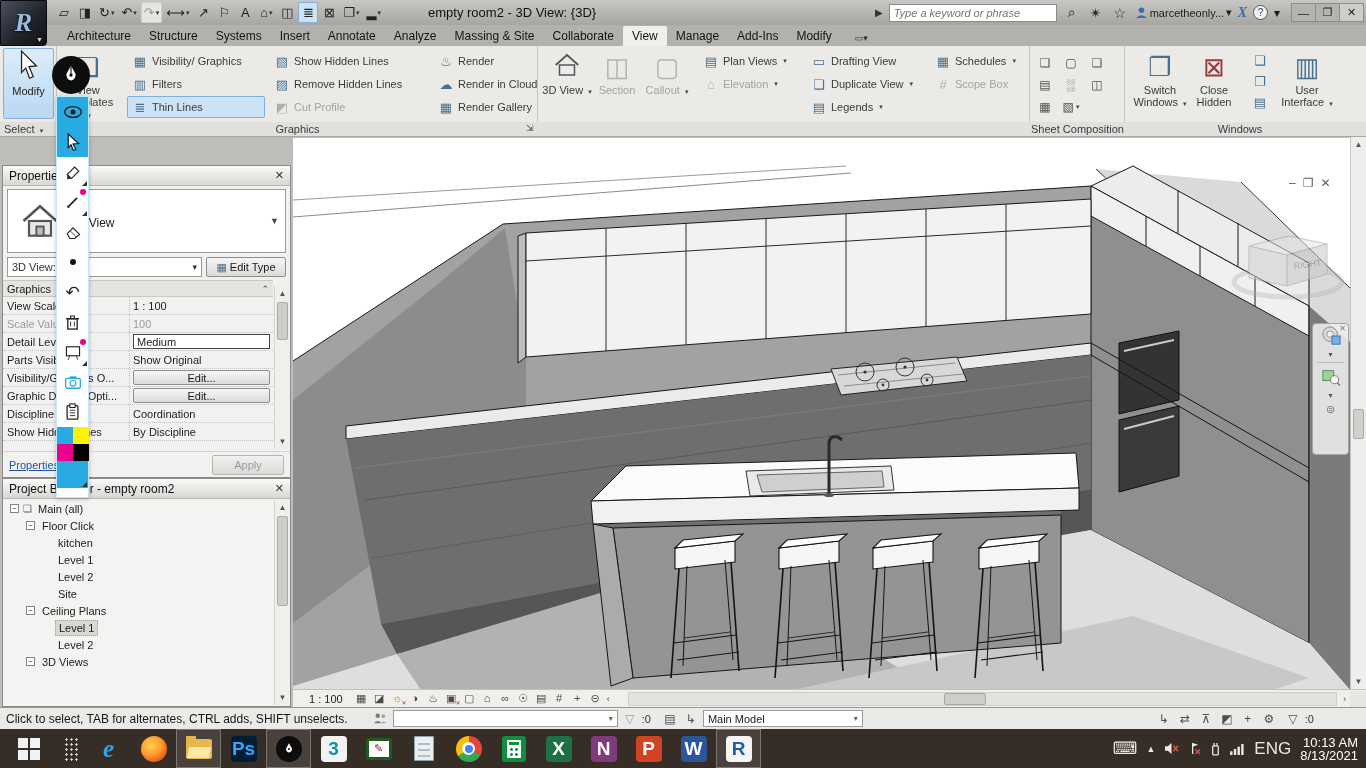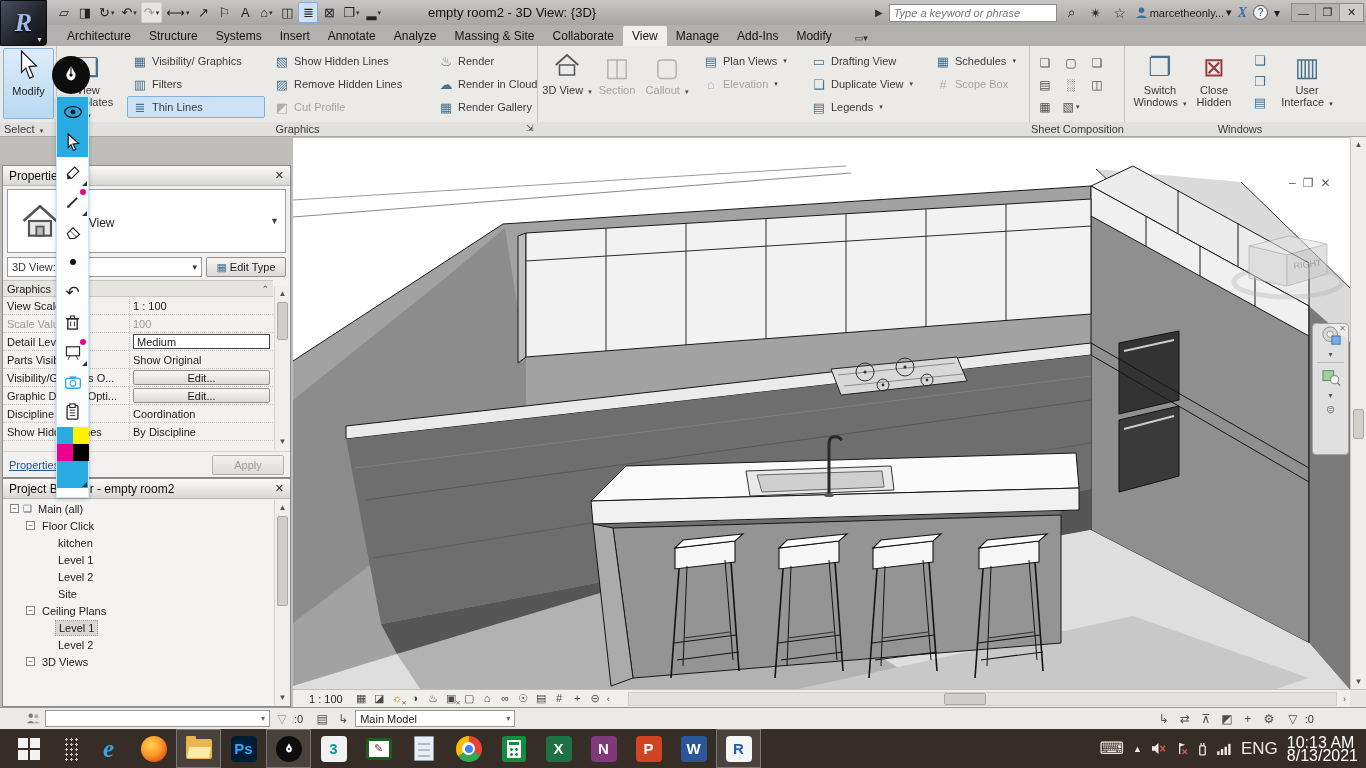--- a/index.html
+++ b/index.html
@@ -151,24 +151,24 @@
   .taskbar{position:absolute;left:0;top:729px;width:1366px;height:39px;background:#352d26;
     display:flex;align-items:center;}
   .tstart{width:58px;height:39px;display:flex;align-items:center;justify-content:center;}
   .sgrid{display:grid;grid-template-columns:10px 10px;grid-auto-rows:10px;gap:2px;}
   .sgrid div{background:#f2f2f2;}
   .tgrip{width:16px;height:24px;margin:0 6px;
     background-image:radial-gradient(circle,#cdc8c2 1px,transparent 1.3px);background-size:5px 5px;}
   .tapp{width:45px;height:39px;display:flex;align-items:center;justify-content:center;position:relative;}
   .tapp.open{background:rgba(255,255,255,.10);box-shadow:inset 0 0 0 1px rgba(255,255,255,.28);}
   .lsq{width:26px;height:26px;border-radius:4px;display:flex;align-items:center;justify-content:center;
-    font-weight:bold;color:#fff;font-size:15px;}
+    font-weight:bold;color:#fff;font-size:19px;}
   .tray{margin-left:auto;display:flex;align-items:center;gap:9px;padding-right:8px;color:#ece9e5;}
   .trayic{font-size:14px;color:#ece9e5;display:flex;align-items:center;}
-  .clock{text-align:left;font-size:16px;line-height:13px;color:#fff;}
+  .clock{text-align:right;font-size:13px;line-height:13px;color:#fff;}
 
   
   .ep-logo{position:absolute;left:52px;top:56px;width:38px;height:38px;border-radius:50%;
     background:#0d0d0d;z-index:60;display:flex;align-items:center;justify-content:center;}
   .ep-panel{position:absolute;left:56px;top:96px;width:33px;height:402px;background:#fdfdfd;
     border:1px solid #bfeafb;z-index:60;box-shadow:0 1px 4px rgba(0,0,0,.25);}
   .ep-btn{width:31px;height:30px;display:flex;align-items:center;justify-content:center;position:relative;}
   .ep-btn.active{background:#29abe2;}
   .ep-dot{position:absolute;right:2px;top:2px;width:6px;height:6px;border-radius:50%;}
   .ep-corner{position:absolute;right:1px;bottom:1px;width:0;height:0;
@@ -718,20 +718,21 @@
     </div>
     <span class="harr">‹</span>
     <div class="hscroll">
       <div class="hthumb"></div>
     </div>
     <span class="harr">›</span>
     <div class="corner"></div>
   </div>
 
   <div class="statusbar">
+    <span class="sb-hint">Click to select, TAB for alternates, CTRL adds, SHIFT unselects.</span>
     <div class="sb-group" style="margin-left:24px;">
       <span class="sbic">
         <svg width="15" height="13" viewBox="0 0 16 14">
             <circle cx="5" cy="4" r="2.4" fill="#7b7b7b"></circle>
             <path d="M1 12 Q5 7.5 9 12 Z" fill="#7b7b7b"></path>
             <circle cx="11" cy="4.5" r="2" fill="#a5a5a5"></circle>
             <path d="M8.5 12 Q11 8.5 14.5 12 Z" fill="#a5a5a5"></path>
           </svg>
       </span>
       <div class="sb-dd" style="width:225px;">

